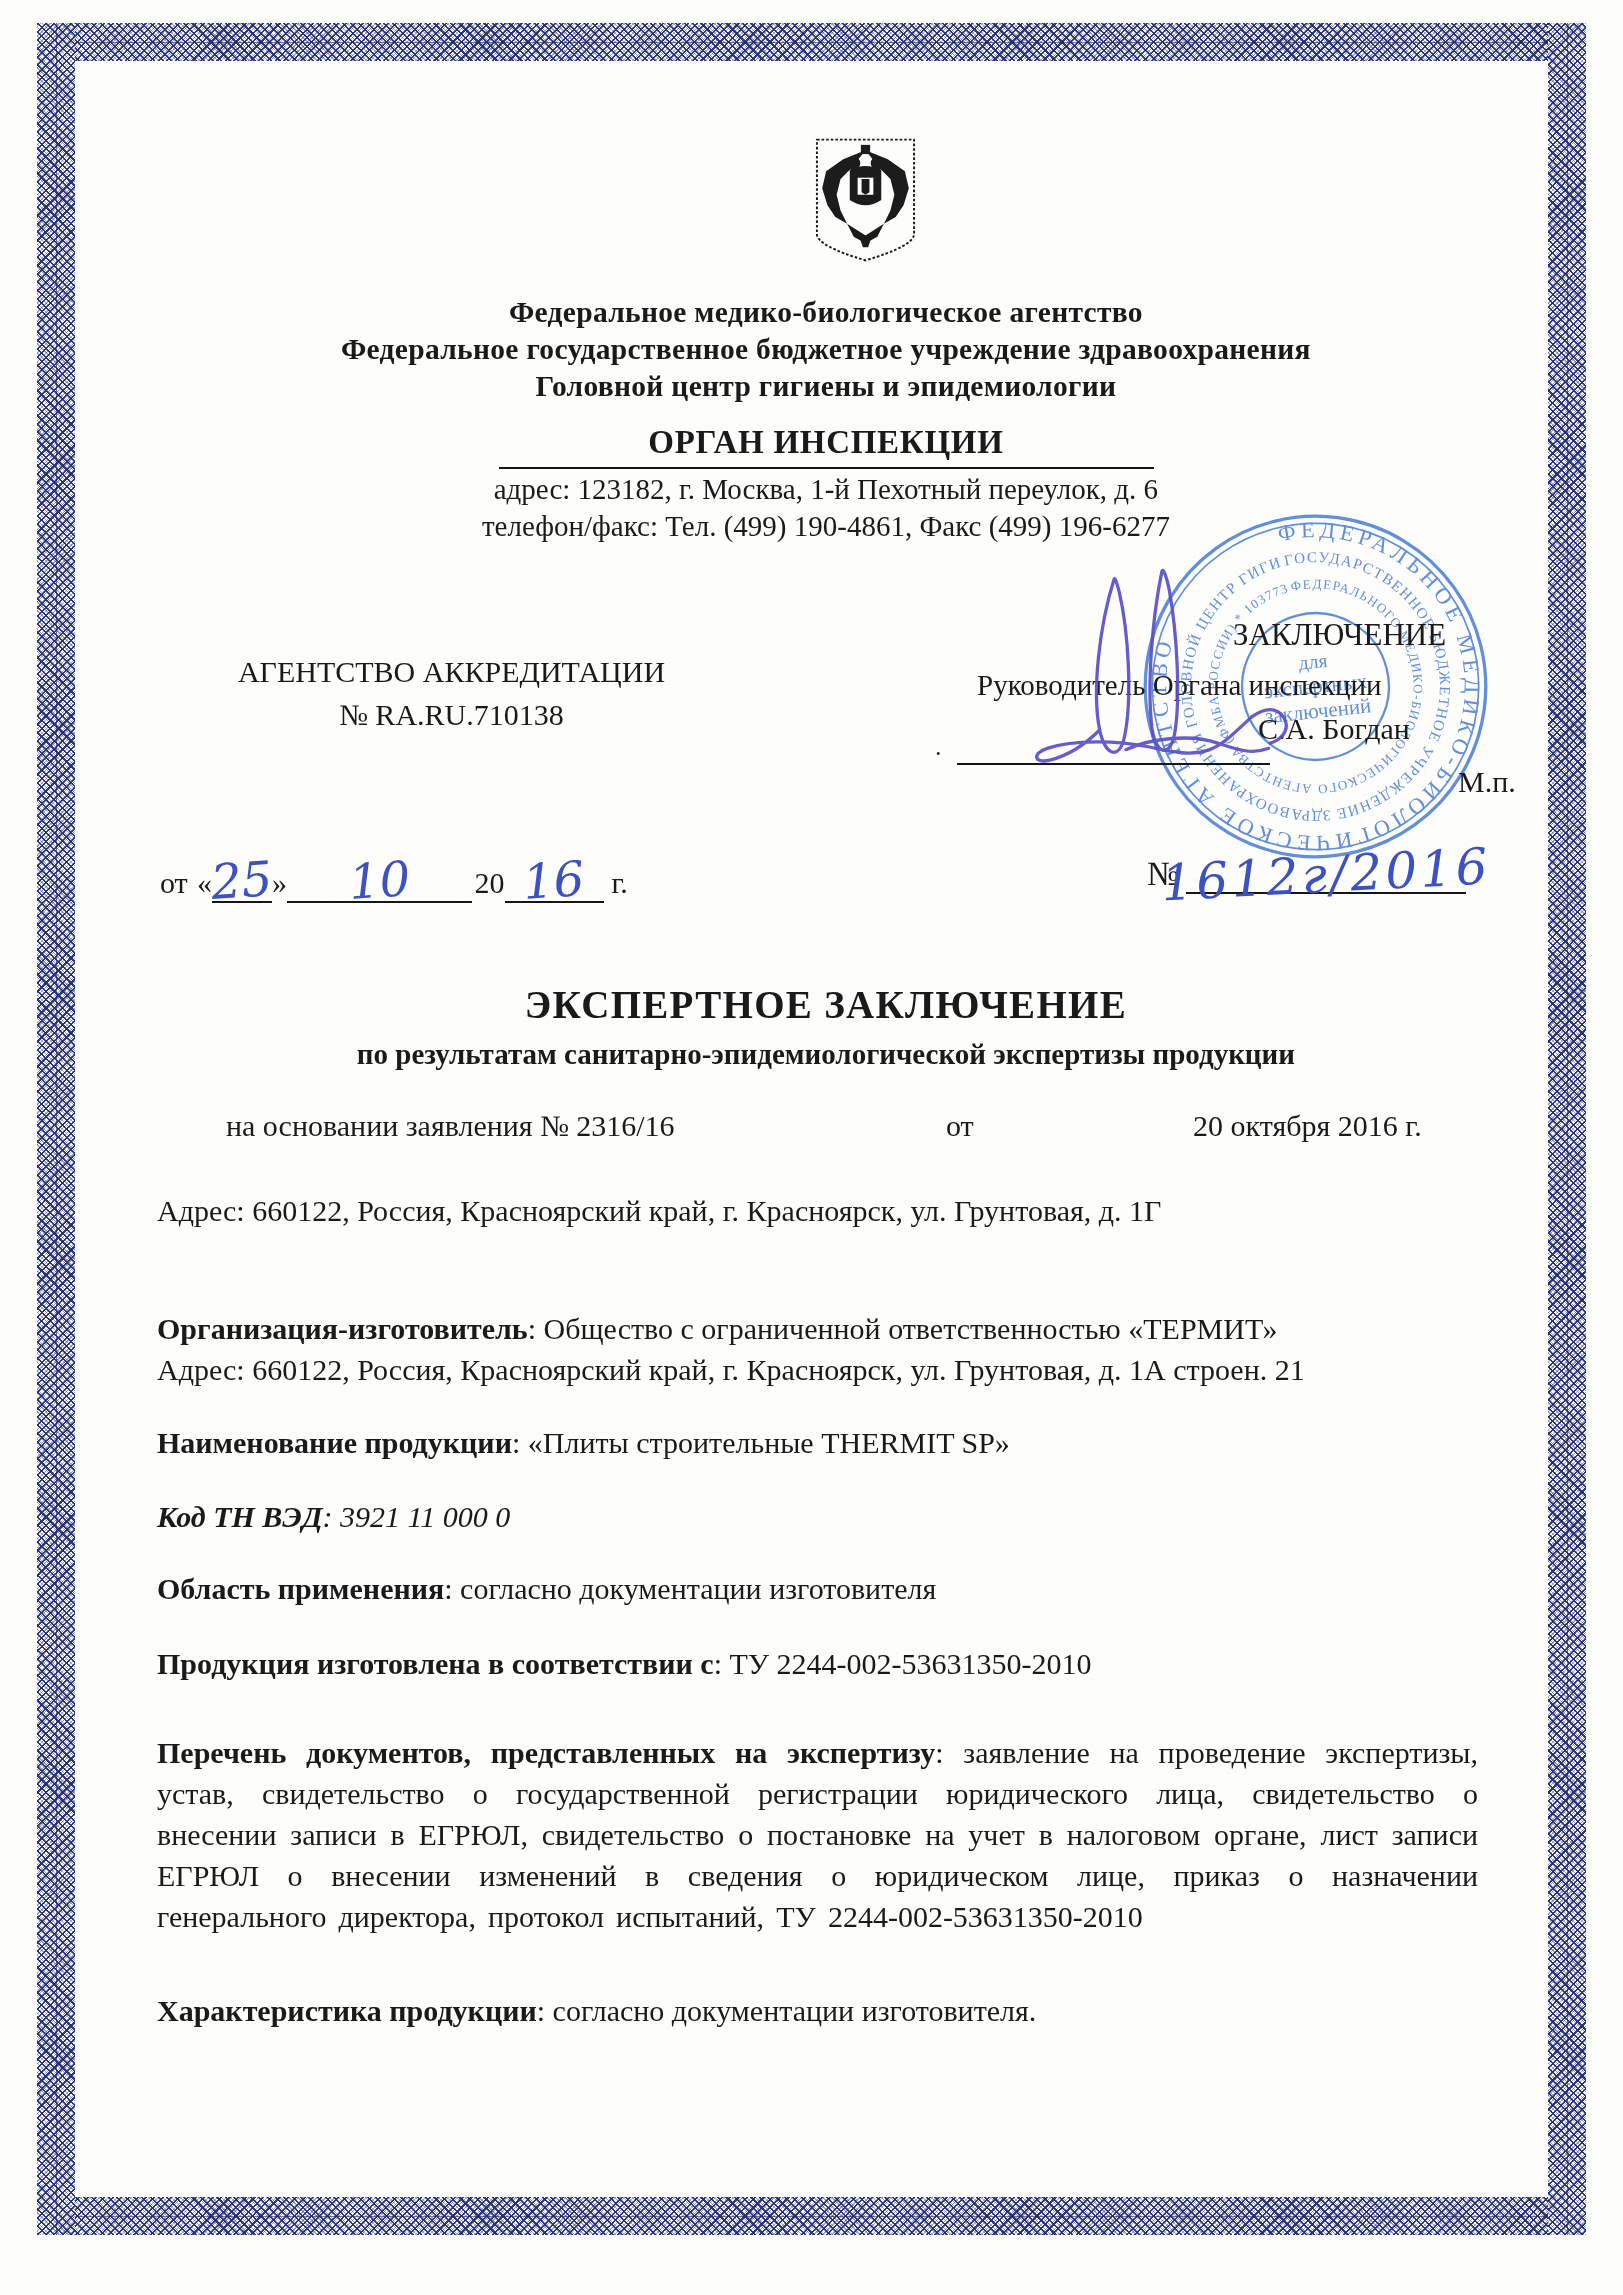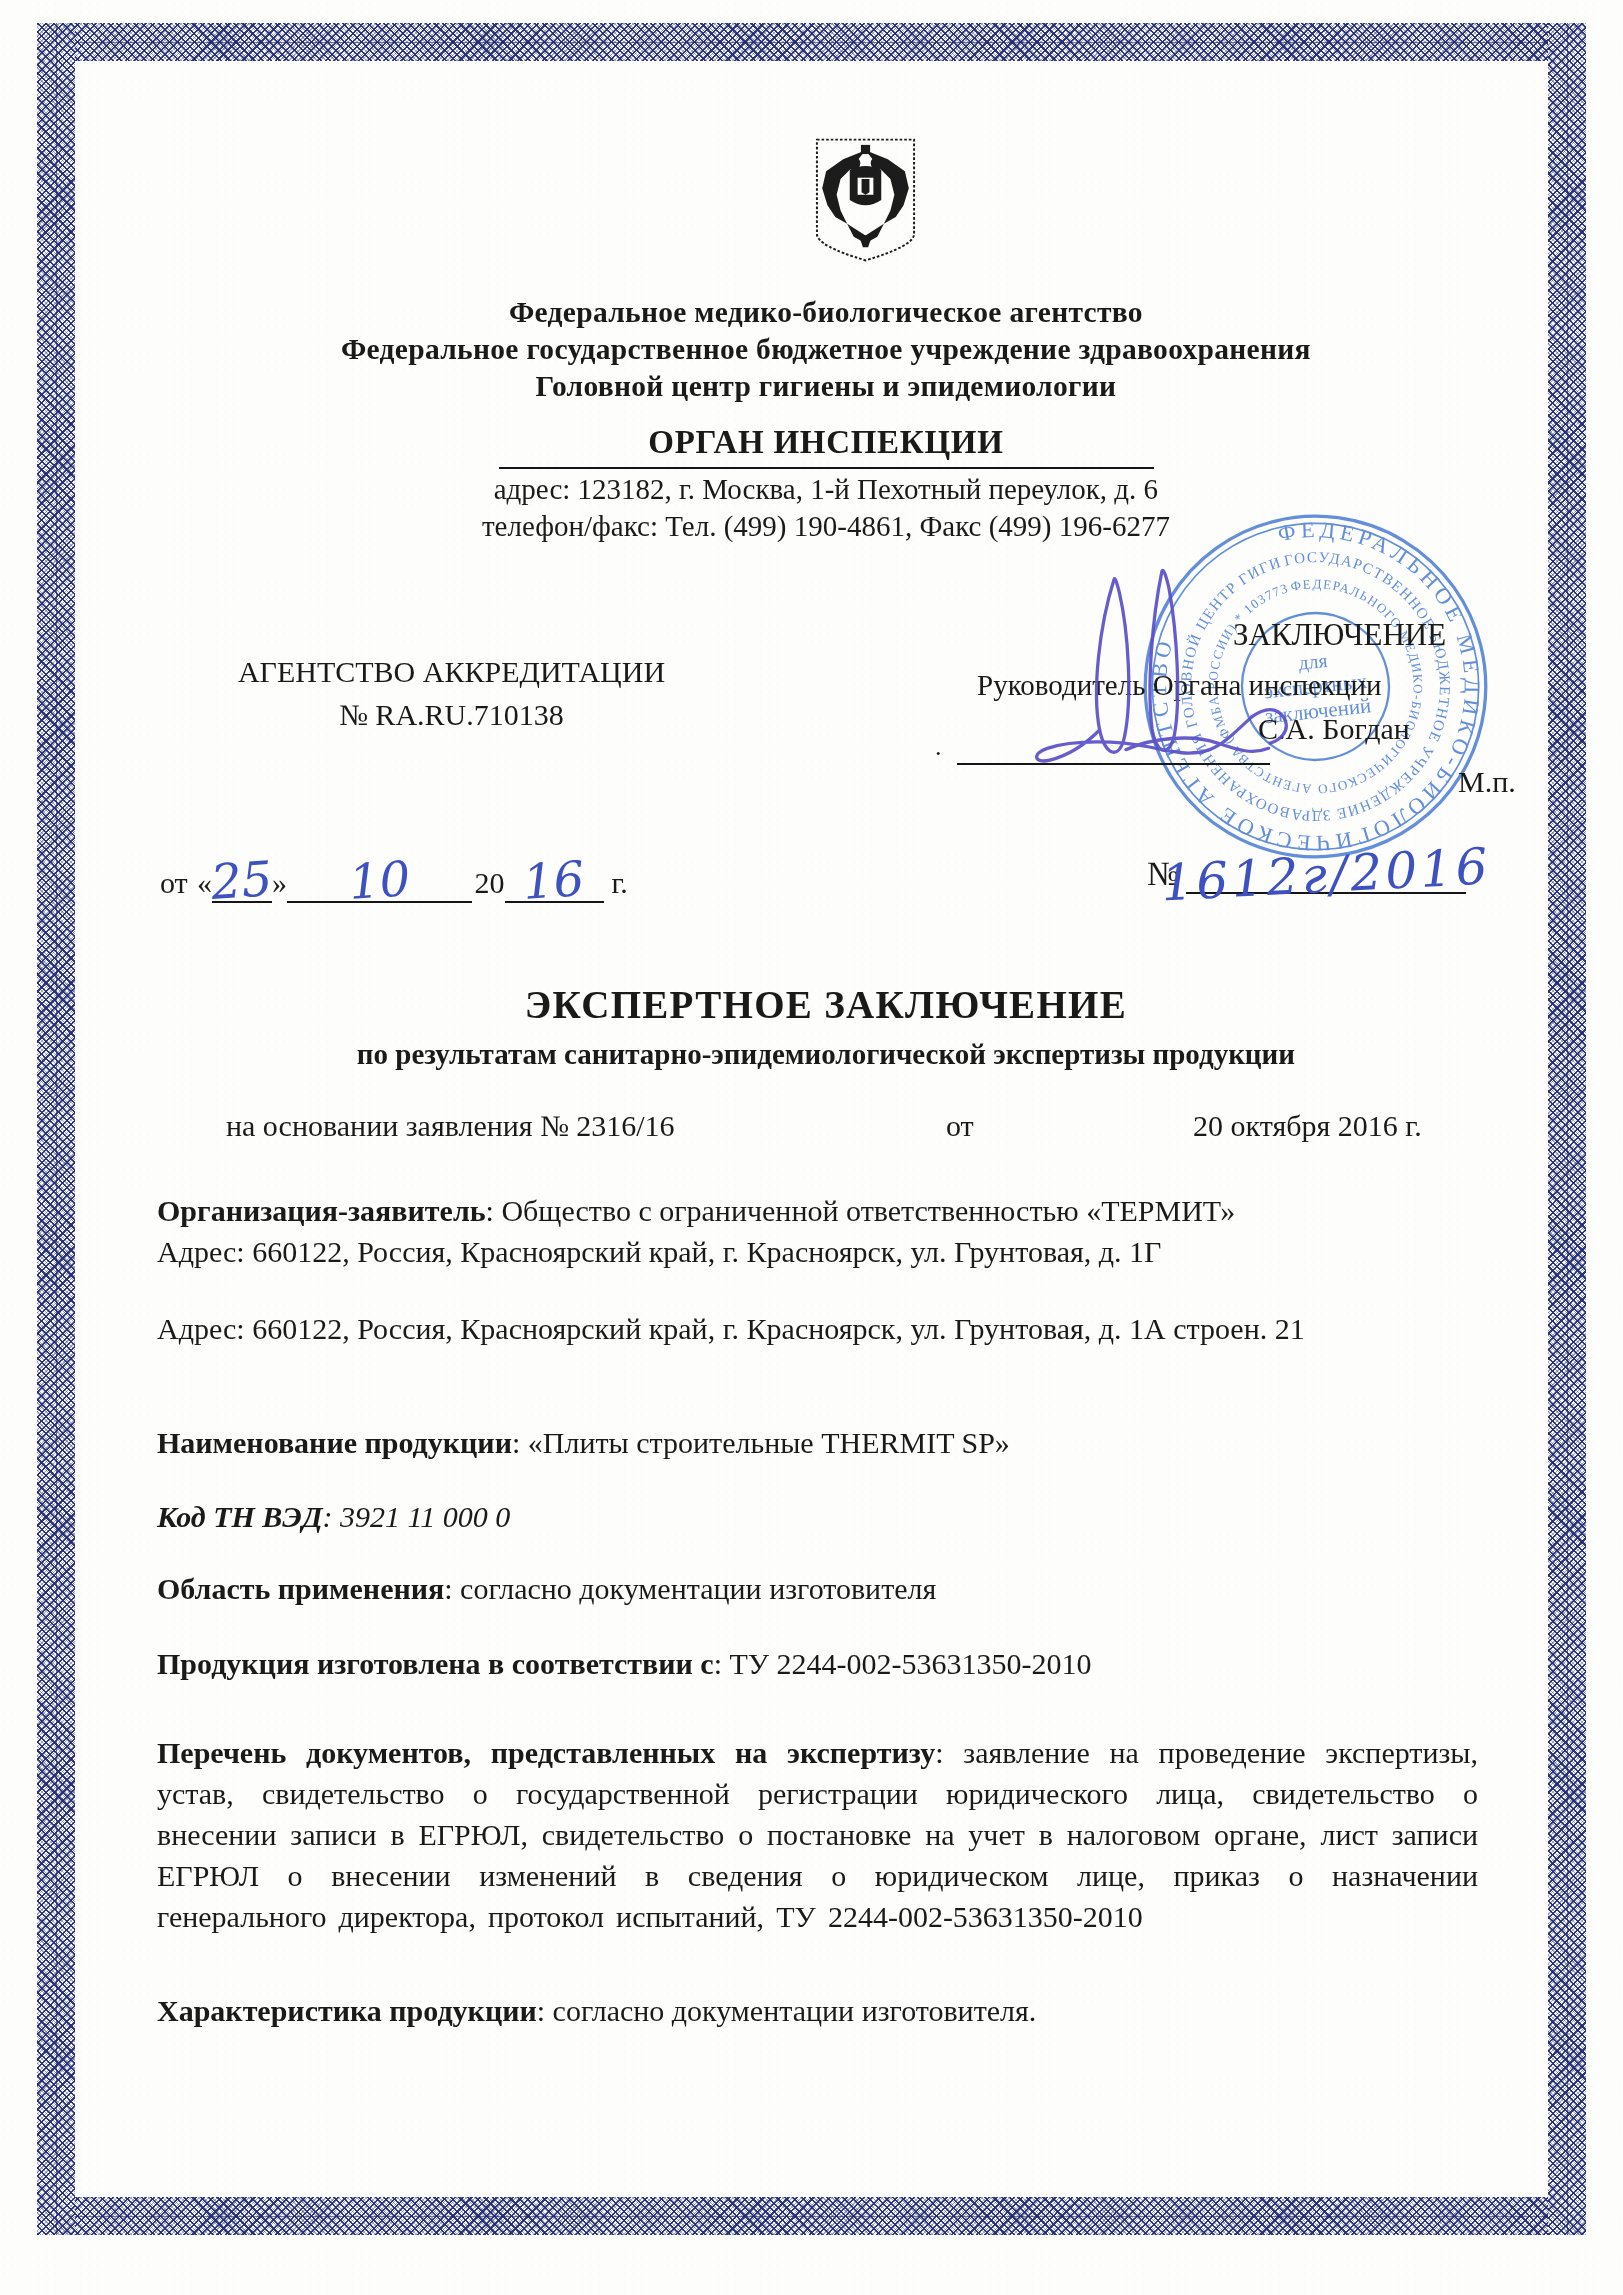--- a/index.html
+++ b/index.html
@@ -159,25 +159,25 @@
 </div>
 
 <div class="abs ctr big-title" style="top:982px;">ЭКСПЕРТНОЕ ЗАКЛЮЧЕНИЕ</div>
 <div class="abs ctr sub-title" style="top:1038px;">по результатам санитарно-эпидемиологической экспертизы продукции</div>
 
 <div class="abs body-line" style="left:226px;top:1109px;text-align:right;">на основании заявления № 2316/16</div>
 <div class="abs body-line" style="left:946px;top:1109px;">от</div>
 <div class="abs body-line" style="left:1193px;top:1109px;">20 октября 2016 г.</div>
 
 <div class="abs section" style="top:1190px;">
-  <div><b>Организация-заявитель</b><span>: </span><span>Общество с ограниченной ответственностью «ТЕРМИТ»</span></div>
   <div>Адрес: 660122, Россия, Красноярский край, г. Красноярск, ул. Грунтовая, д. 1Г</div>
 </div>
 
 <div class="abs section" style="top:1308px;">
+  <div><b>Организация-изготовитель</b><span>: </span><span>Общество с ограниченной ответственностью «ТЕРМИТ»</span></div>
   <div>Адрес: 660122, Россия, Красноярский край, г. Красноярск, ул. Грунтовая, д. 1А строен. 21</div>
 </div>
 
 <div class="abs section" style="top:1422px;">
   <b>Наименование продукции</b><span>: </span><span>«Плиты строительные THERMIT SP»</span>
 </div>
 
 <div class="abs section" style="top:1496px;font-style:italic;">
   <b>Код ТН ВЭД</b><span>: </span><span>3921 11 000 0</span>
 </div>

